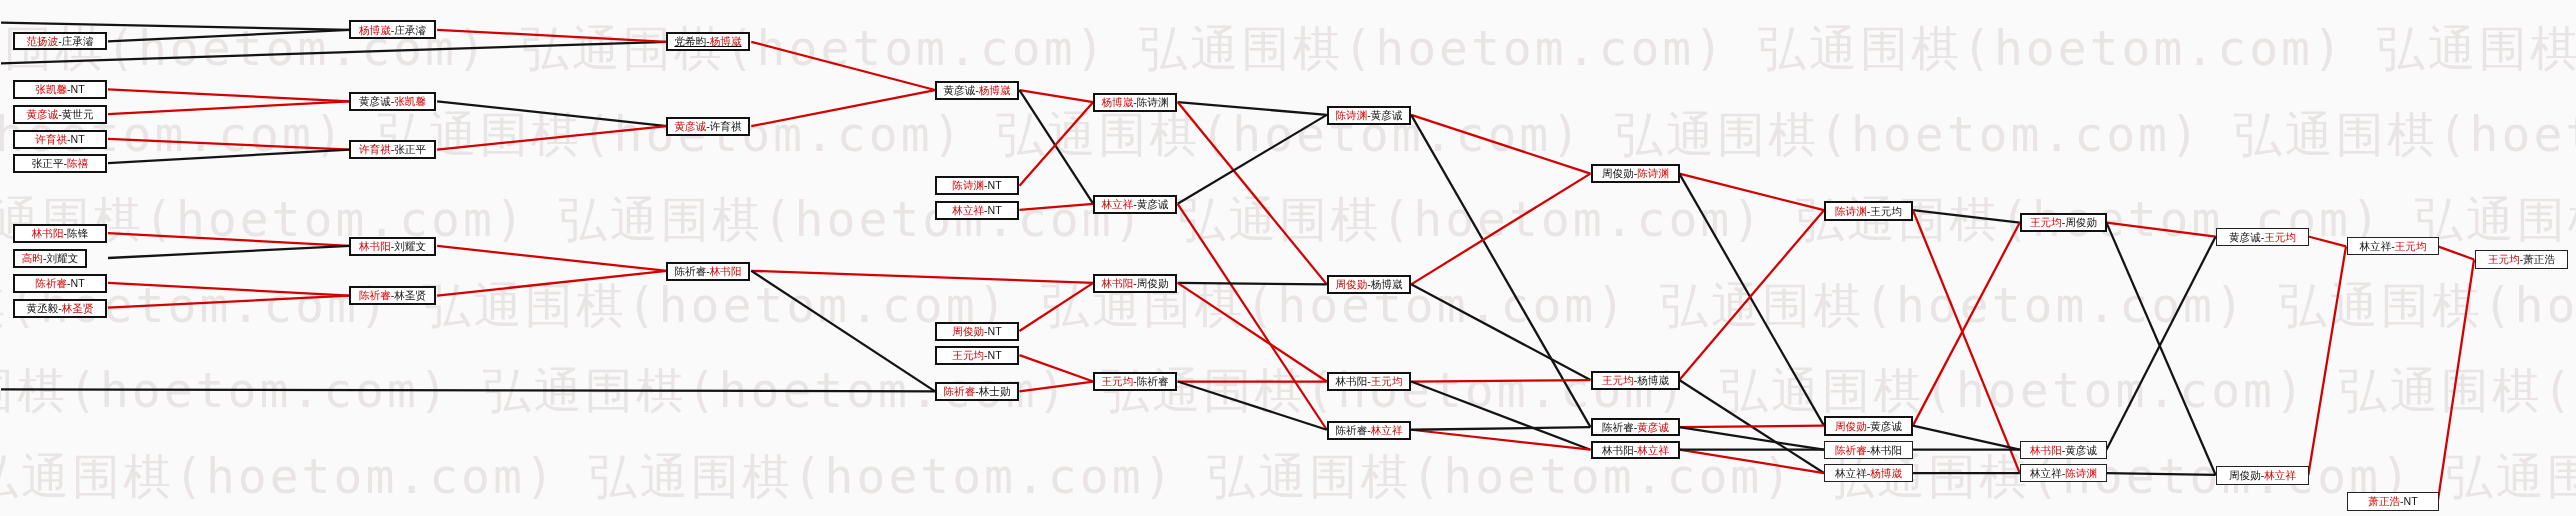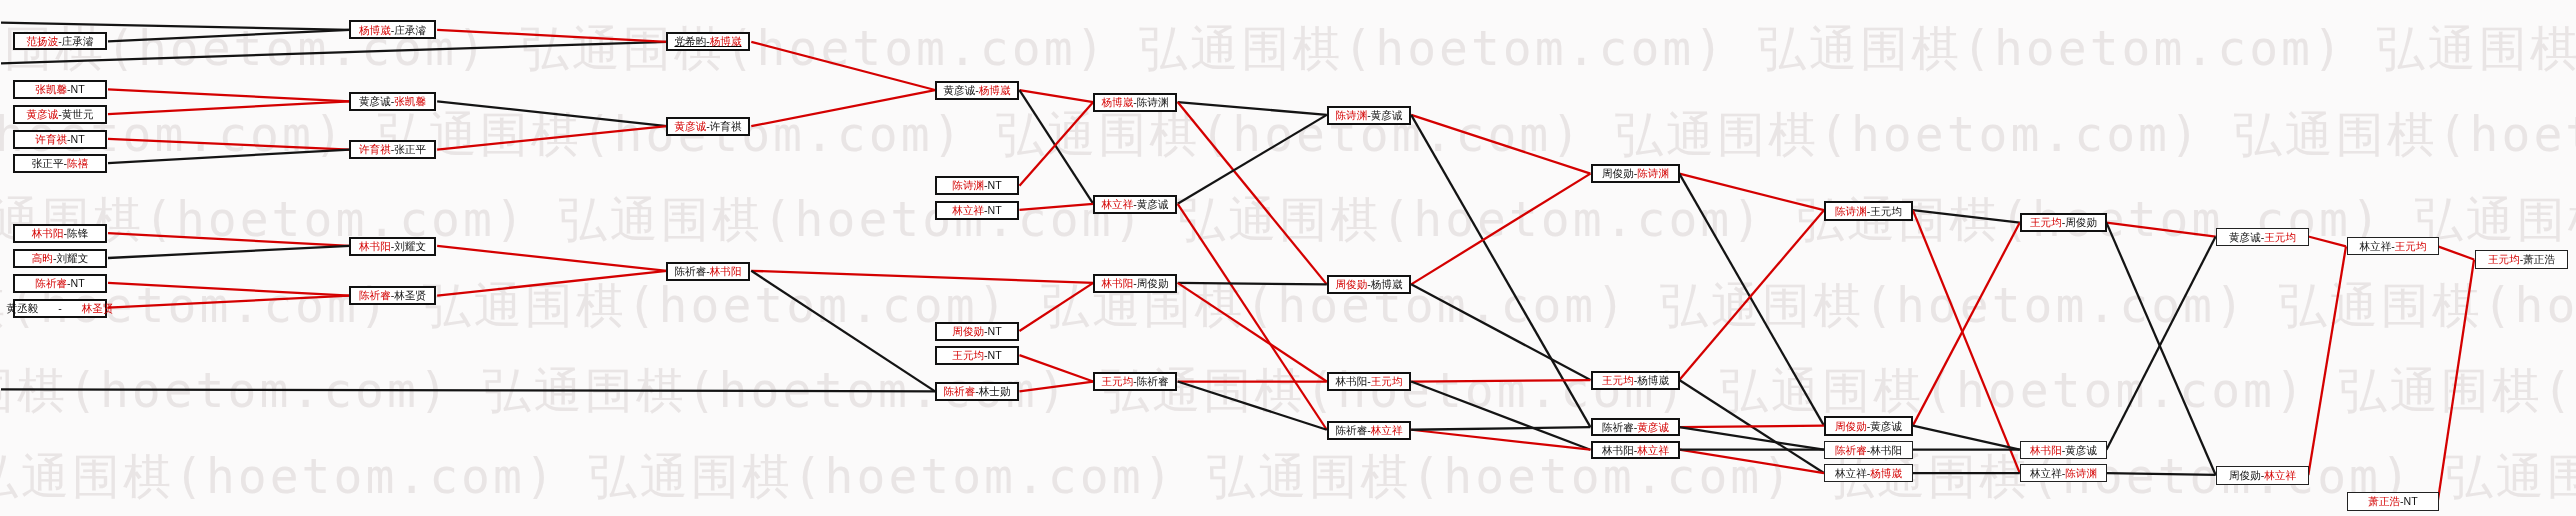--- a/index.html
+++ b/index.html
@@ -153,31 +153,31 @@
       <div class="match-box bold" style="left: 13px; top: 154px; width: 94px; height: 19px;">
         <span class="p-loss">张正平</span>
         <span class="dash">-</span>
         <span class="p-win">陈禧</span>
       </div>
       <div class="match-box bold" style="left: 13px; top: 224px; width: 94px; height: 19px;">
         <span class="p-win">林书阳</span>
         <span class="dash">-</span>
         <span class="p-loss">陈锋</span>
       </div>
-      <div class="match-box bold" style="left: 13px; top: 249px; width: 94px; height: 19px;">
+      <div class="match-box bold" style="left: 13px; top: 249px; width: 74px; height: 19px;">
         <span class="p-win">高昀</span>
         <span class="dash">-</span>
         <span class="p-loss">刘耀文</span>
       </div>
       <div class="match-box bold" style="left: 13px; top: 274px; width: 94px; height: 19px;">
         <span class="p-win">陈祈睿</span>
         <span class="dash">-</span>
         <span class="p-loss">NT</span>
       </div>
-      <div class="match-box bold" style="left: 13px; top: 299px; width: 94px; height: 19px; gap: 20px;">
+      <div class="match-box bold" style="left: 13px; top: 299px; width: 94px; height: 19px;">
         <span class="p-loss">黄丞毅</span>
         <span class="dash">-</span>
         <span class="p-win">林圣贤</span>
       </div>
       <div class="match-box bold" style="left: 349px; top: 20.4px; width: 87px; height: 19px;">
         <span class="p-win">杨博崴</span>
         <span class="dash">-</span>
         <span class="p-loss">庄承濬</span>
       </div>
       <div class="match-box bold" style="left: 349px; top: 92px; width: 87px; height: 19px;">

